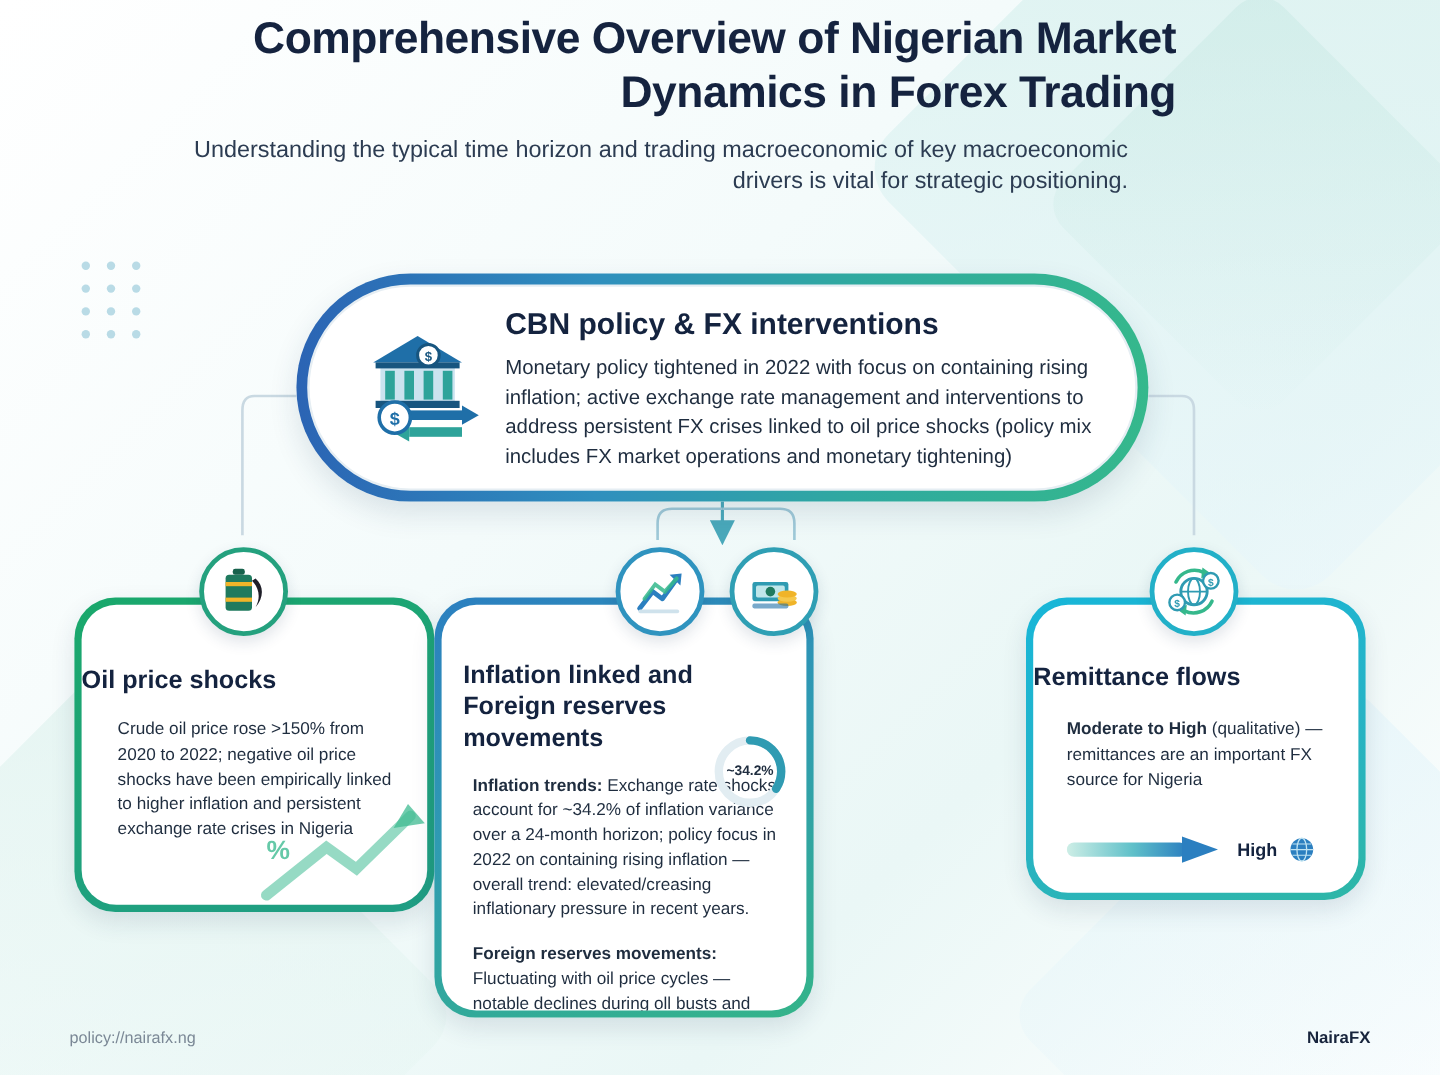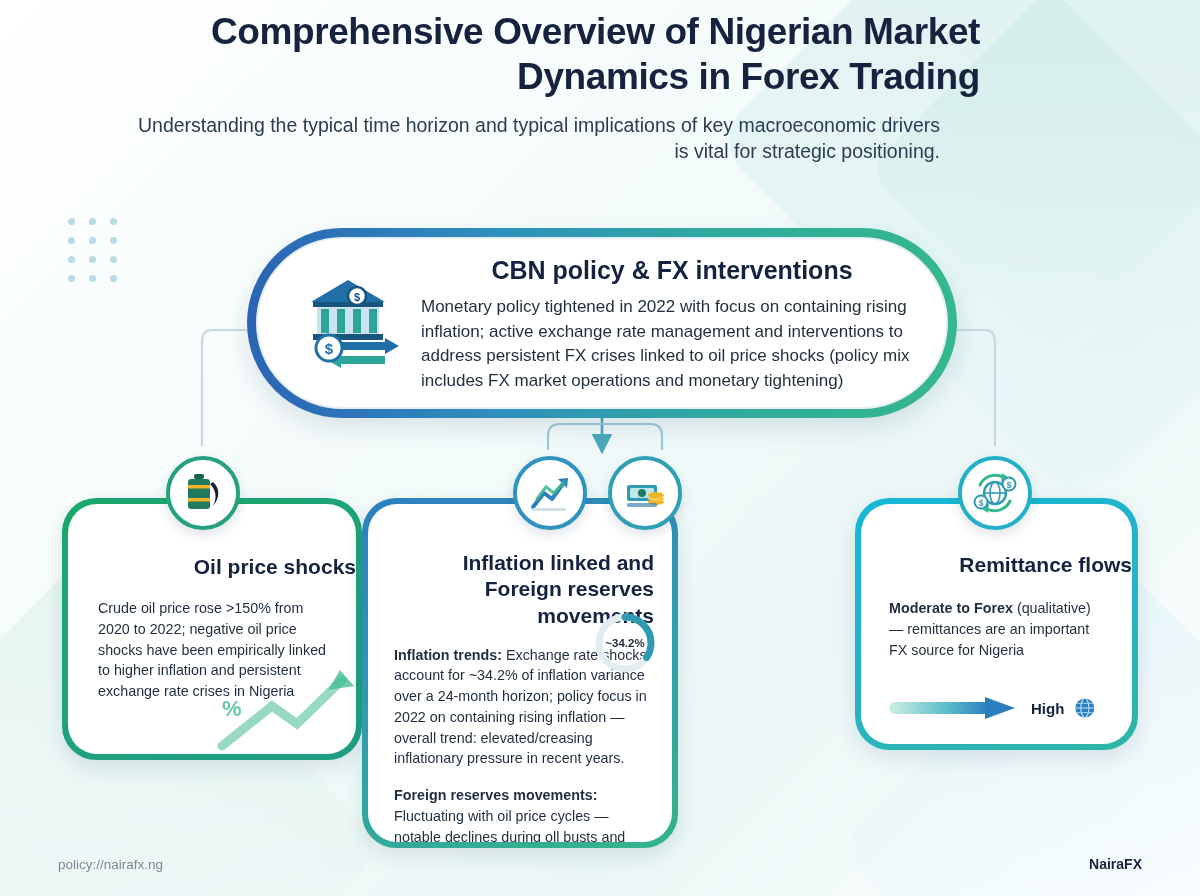--- a/index.html
+++ b/index.html
@@ -80,21 +80,21 @@
     border-radius: 88px;
     background: #fff;
     border: 2px solid #e6eef3;
   }
   .top-card-content {
     position: absolute; left: 60px; top: 22px; right: 34px; bottom: 18px;
     display: flex; gap: 18px; align-items: flex-start;
   }
   .top-card-text { flex: 1; padding-top: 2px; }
   .top-card-title {
-    font-size: 25px; font-weight: 700; color: #14233f; text-align: center;
+    font-size: 25px; font-weight: 700; color: #14233f; 
     margin: 4px 0 10px 0;
   }
   .top-card-body {
     font-size: 17px; line-height: 1.45; color: #1f2d3f;
   }
 
   
   #connectors { position: absolute; left: 0; top: 0; width: 1200px; height: 896px; }
 
   
@@ -105,21 +105,21 @@
     box-shadow: 0 8px 20px rgba(30,60,90,.12);
   }
   .card-inner {
     width: 100%; height: 100%;
     background: #fff;
     border-radius: 29px;
     position: relative;
     overflow: hidden;
   }
   .card-title {
-    font-size: 21px; font-weight: 700; color: #14233f; text-align: right;
+    font-size: 21px; font-weight: 700; color: #14233f; text-align: left;
     line-height: 1.25;
   }
   .card-body { font-size: 14.3px; line-height: 1.45; color: #1f2d3f; }
   .card-body b { font-weight: 700; }
 
   #card-oil {
     left: 62px; top: 498px; width: 300px; height: 262px;
     background: linear-gradient(160deg, #19a86b 0%, #1fa37a 50%, #1f9d84 100%);
   }
   #card-oil .card-title { margin: 50px 0 0 0; }
@@ -212,21 +212,21 @@
       </div>
     <div class="row">
         <span class="d"></span>
         <span class="d"></span>
         <span class="d"></span>
       </div>
   </div>
 
   <div class="header">
     <h1 class="title">Comprehensive Overview of Nigerian Market Dynamics in Forex Trading</h1>
-    <div class="subtitle">Understanding the typical time horizon and typical implications of key macroeconomic drivers is vital for strategic positioning.</div>
+    <div class="subtitle">Understanding the typical time horizon and trading macroeconomic of key macroeconomic drivers is vital for strategic positioning.</div>
   </div>
 
   <svg id="connectors" viewBox="0 0 1200 896">
     <defs>
       <marker id="arrowhead" markerWidth="8" markerHeight="8" refX="4" refY="4" orient="auto">
         <path d="M0,0 L8,4 L0,8 z" fill="#4aa9bb"></path>
       </marker>
     </defs>
 
     <path d="M247,330 L212,330 Q202,330 202,342 L202,446" fill="none" stroke="#c9d9e2" stroke-width="2.2"></path>
@@ -299,21 +299,21 @@
         </svg>
         <div class="donut-label">~34.2%</div>
       </div>
     </div>
   </div>
 
   <div class="card" id="card-rem">
     <div class="card-inner">
       <div class="card-title">Remittance flows</div>
       <div class="card-body">
-        <b>Moderate to Forex</b><span> (qualitative) — remittances are an important FX source for Nigeria</span>
+        <b>Moderate to High</b><span> (qualitative) — remittances are an important FX source for Nigeria</span>
       </div>
       <div class="rem-arrow-row">
         <svg class="rem-arrow" viewBox="0 0 132 26">
           <defs>
             <linearGradient id="remgrad" x1="0" y1="0" x2="1" y2="0">
               <stop offset="0%" stop-color="#cdeee6"></stop>
               <stop offset="55%" stop-color="#5fc0c9"></stop>
               <stop offset="100%" stop-color="#2b7fc0"></stop>
             </linearGradient>
           </defs>

